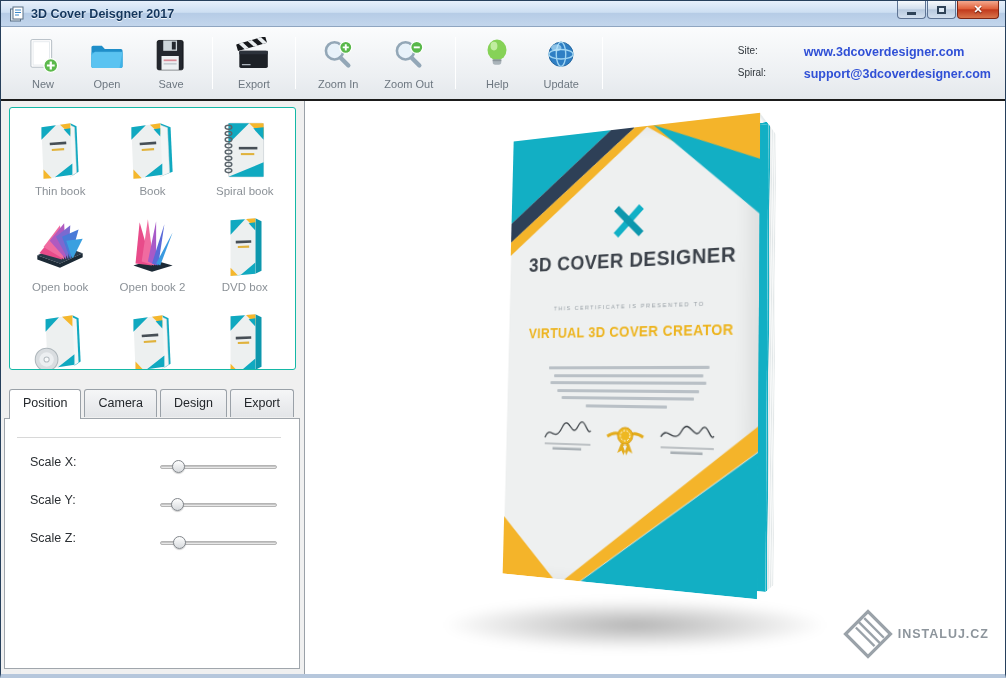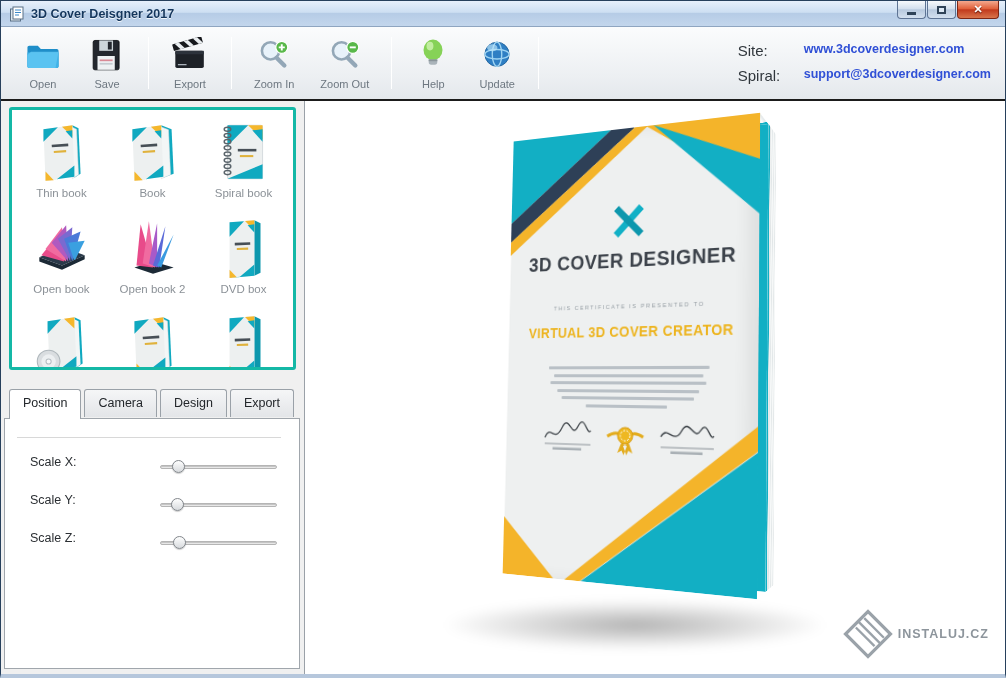--- a/index.html
+++ b/index.html
@@ -20,28 +20,28 @@
   .glyph-close { color:#fff; font-size:11px; font-weight:bold; text-shadow:0 1px 1px #5c1206; line-height:1; }
 
   
   .toolbar { flex:0 0 74px; display:flex; align-items:stretch; background:linear-gradient(#fbfcfd,#eceff2 70%,#e4e8ec); border-bottom:2px solid #1b1b1b; }
   #toolbar-groups { display:flex; align-items:center; padding-left:10px; }
   .tool-btn { display:flex; flex-direction:column; align-items:center; gap:3px; padding:5px 13px; cursor:pointer; border-radius:3px; }
   .tool-btn svg { width:38px; height:38px; display:block; }
   .tool-btn .tb-label { font-size:11px; color:#6d7780; }
   .tb-sep { width:1px; align-self:center; height:52px; background:#c6cbd0; border-right:1px solid #fff; margin:0 9px; }
   .site-block { margin-left:auto; align-self:center; padding-right:14px; display:grid; grid-template-columns:60px auto; row-gap:8px; column-gap:6px; }
-  .meta-label { font-size:15px; color:#30363c; }
+  .meta-label { font-size:10px; color:#30363c; }
   .meta-value { font-size:12.5px; font-weight:bold; color:#3050d6; text-decoration:none; cursor:pointer; }
 
   
   .content { flex:1; display:flex; min-height:0; }
   .left-panel { width:303px; flex:0 0 303px; position:relative; background:#f0f0f0; }
 
-  .template-box { position:absolute; left:8px; top:6px; width:287px; height:263px; background:#fff; border:3px solid #14b8a6; border-radius:3px; overflow:hidden; }
+  .template-box { position:absolute; left:8px; top:6px; width:287px; height:263px; background:#fff; border:1px solid #14b8a6; border-radius:3px; overflow:hidden; }
   #template-grid { display:grid; grid-template-columns:repeat(3, 1fr); padding:6px 4px; }
   .tpl-cell { height:96px; display:flex; flex-direction:column; align-items:center; justify-content:flex-start; padding-top:4px; cursor:pointer; }
   .tpl-cell svg { width:62px; height:66px; display:block; }
   .tpl-label { font-size:11.5px; color:#8b9197; margin-top:1px; }
 
   .tabs { position:absolute; left:8px; top:287px; height:31px; display:flex; align-items:flex-start; z-index:3; }
   .tab { padding:6px 13px 7px; margin-right:3px; font-size:12.5px; color:#23272b; background:linear-gradient(#f5f6f7,#e3e5e8); border:1px solid #9aa1a8; border-bottom:none; border-radius:3px 3px 0 0; position:relative; top:1px; cursor:pointer; }
   .tab.active { background:#fff; padding-bottom:9px; top:1px; z-index:4; }
 
   .props-panel { position:absolute; left:3px; top:317px; width:296px; bottom:5px; background:#fff; border:1px solid #a0a6ac; z-index:2; padding-top:10px; }
@@ -113,20 +113,31 @@
           <span class="glyph-max"></span>
         </div>
       <div class="wbtn close">
           <span class="glyph-close">✕</span>
         </div>
     </div>
   </div>
 
   <div class="toolbar">
     <div id="toolbar-groups">
+        <div class="tool-btn">
+          <span>
+            <svg viewBox="0 0 44 44">
+              <rect x="8" y="3" width="24" height="32" rx="1.5" fill="#fff" stroke="#aab4bc"></rect>
+              <rect x="10.5" y="5.5" width="19" height="27" fill="none" stroke="#e3e8ec"></rect>
+              <circle cx="31" cy="33" r="8" fill="#5cb94c" stroke="#fff" stroke-width="1.5"></circle>
+              <path d="M31 28.5v9M26.5 33h9" stroke="#fff" stroke-width="2.6"></path>
+            </svg>
+          </span>
+          <span class="tb-label">New</span>
+        </div>
         <div class="tool-btn">
           <span>
             <svg viewBox="0 0 44 44">
               <path d="M4 12c0-1.1.9-2 2-2h10l3.5 4H38a2 2 0 0 1 2 2v18a2 2 0 0 1-2 2H6a2 2 0 0 1-2-2z" fill="#1f8ec9"></path>
               <path d="M4 18h36v16a2 2 0 0 1-2 2H6a2 2 0 0 1-2-2z" fill="#3fb3e8"></path>
               <path d="M4 21l4-4h32l-3.5 19H6a2 2 0 0 1-2-2z" fill="#5fc6f2" opacity=".85"></path>
             </svg>
           </span>
           <span class="tb-label">Open</span>
         </div>

